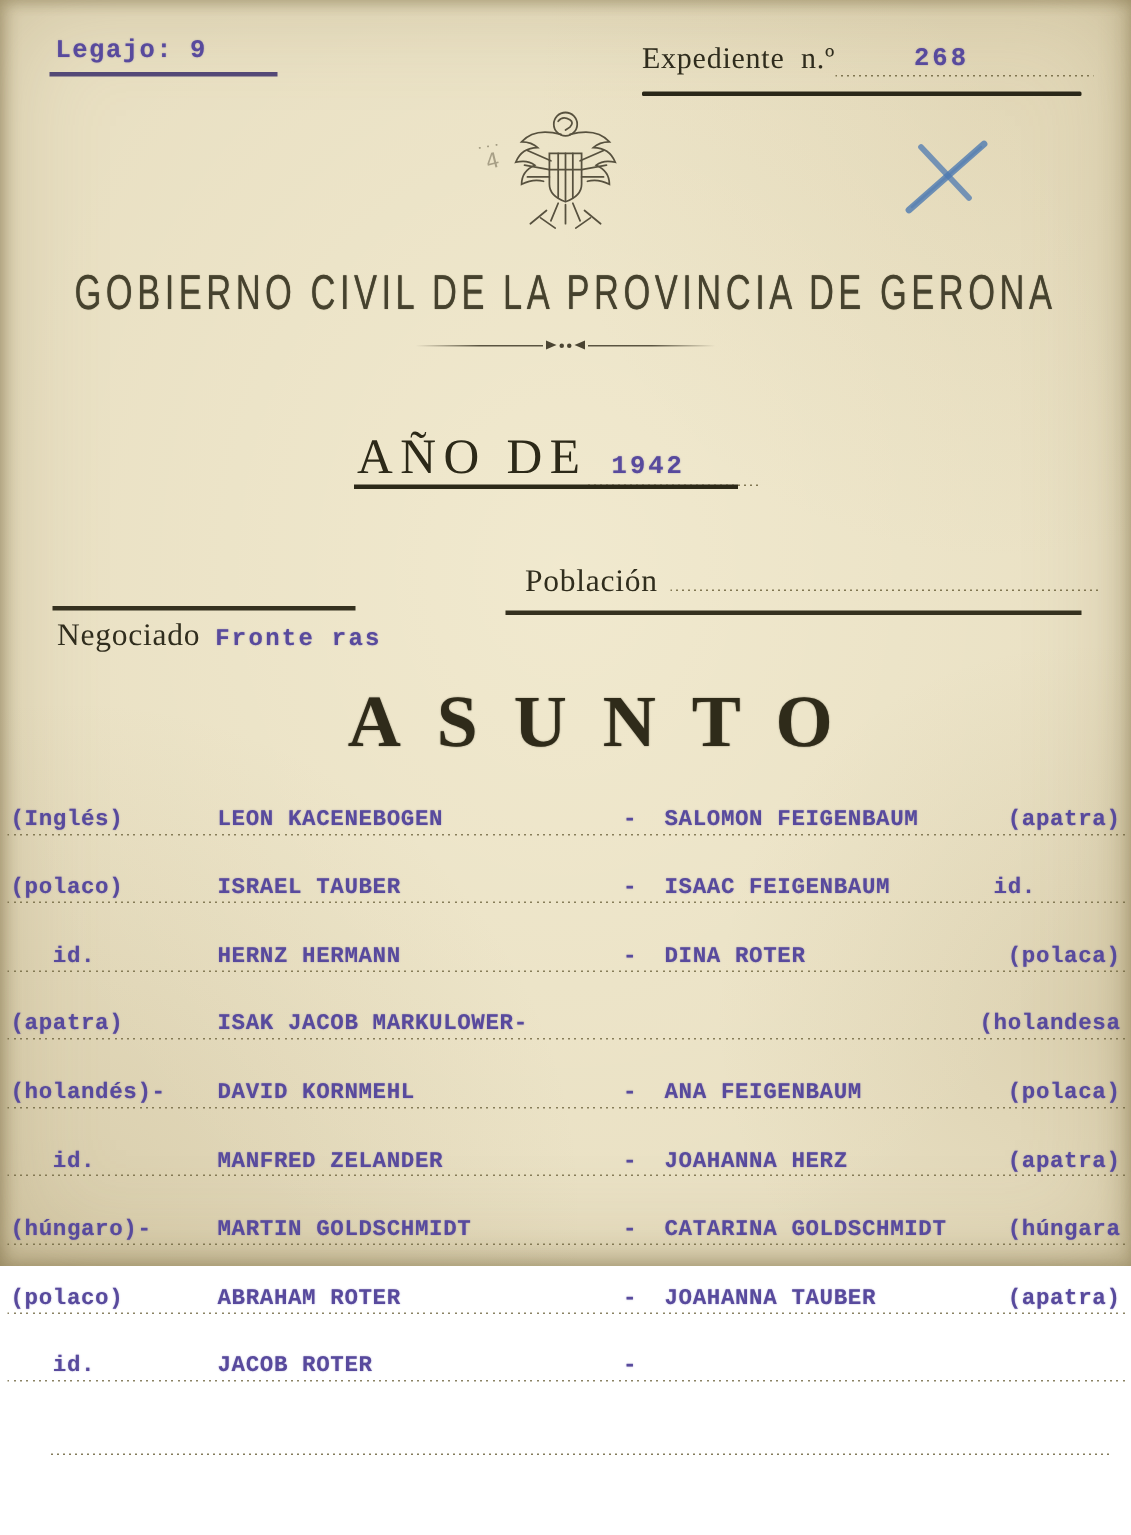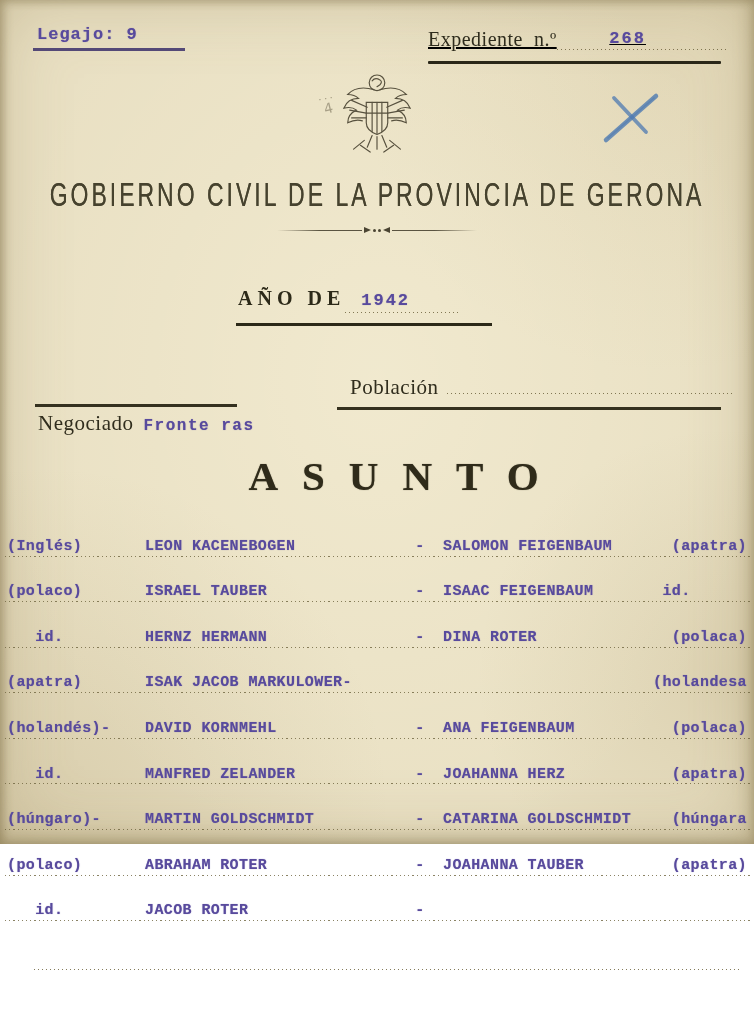--- a/index.html
+++ b/index.html
@@ -23,21 +23,21 @@
     font-weight:700;color:#584a9d;
     text-shadow:0 0 1px rgba(88,74,157,.55);
   }
   .dotline{
     background-image:repeating-linear-gradient(to right, rgba(110,100,62,.85) 0 1.3px, rgba(0,0,0,0) 1.3px 4px);
     background-repeat:no-repeat;background-size:100% 1.2px;background-position:left bottom;
   }
   
   .legajo{position:absolute;top:25px;left:37px;font-size:17px;letter-spacing:1px;white-space:pre;}
   .legajo-rule{position:absolute;top:48px;left:33px;width:152px;height:2.5px;background:#44396f;opacity:.9;}
-  .exped{position:absolute;top:28px;left:428px;display:flex;align-items:center;text-decoration:underline;}
+  .exped{position:absolute;top:28px;left:428px;display:flex;align-items:flex-end;}
   .exped-label{font-size:20px;color:#2f2c1d;letter-spacing:.5px;white-space:pre;}
   .exped-valuebox{width:172px;display:flex;justify-content:center;padding:0 30px 2px 0;box-sizing:border-box;font-size:17px;letter-spacing:2px;}
   .exped-rule{position:absolute;top:61px;left:428px;width:293px;height:3px;background:#2a2718;border-radius:1px;}
   
   .emblem{position:absolute;top:70px;left:337px;width:80px;height:90px;}
   .scribble-dots{position:absolute;top:92px;left:318px;font-size:11px;color:rgba(100,92,70,.55);letter-spacing:2px;transform:rotate(-10deg);}
   .scribble-four{position:absolute;top:100px;left:324px;font-size:14px;color:rgba(100,92,70,.5);transform:rotate(-14deg);font-family:"DejaVu Sans",sans-serif;}
   .bluex{position:absolute;top:88px;left:594px;width:78px;height:58px;}
   
   .orgtitle{
@@ -48,35 +48,35 @@
     text-shadow:0 0 .5px rgba(70,66,46,.8);white-space:nowrap;
   }
   .ornament{position:absolute;top:227px;left:50%;transform:translateX(-50%);width:200px;display:flex;align-items:center;gap:2px;}
   .orn-line{flex:1;height:1px;background:linear-gradient(90deg,rgba(74,68,50,0),rgba(74,68,50,.9),rgba(74,68,50,.9));}
   .orn-line.r{background:linear-gradient(90deg,rgba(74,68,50,.9),rgba(74,68,50,.9),rgba(74,68,50,0));}
   .orn-tri-r{width:0;height:0;border-top:3.5px solid transparent;border-bottom:3.5px solid transparent;border-left:7px solid #4a4432;}
   .orn-tri-l{width:0;height:0;border-top:3.5px solid transparent;border-bottom:3.5px solid transparent;border-right:7px solid #4a4432;}
   .orn-dot{width:3px;height:3px;border-radius:50%;background:#4a4432;}
   
   .year{position:absolute;top:287px;left:238px;display:flex;align-items:baseline;}
-  .year-label{font-size:20px;font-weight:700;letter-spacing:5px;color:#2c2918;white-space:pre;}
+  .year-label{font-size:33px;font-weight:400;letter-spacing:5px;color:#2c2918;white-space:pre;}
   .year-valuebox{width:116px;box-sizing:border-box;padding:0 0 3px 16px;font-size:17px;letter-spacing:2px;}
   .year-rule{position:absolute;top:323px;left:236px;width:256px;height:2.5px;background:#2c2918;}
   
   .negociado{position:absolute;top:375px;left:38px;display:flex;align-items:baseline;margin-top:36px;}
   .field-label{font-size:21px;color:#302d1d;letter-spacing:.5px;}
   .neg-value{font-size:16px;letter-spacing:1.5px;margin-left:10px;white-space:pre;}
   .neg-rule{position:absolute;top:404px;left:35px;width:202px;height:2.5px;background:#35311f;}
   .poblacion{position:absolute;top:375px;left:350px;display:flex;align-items:baseline;width:382px;}
   .pob-dots{flex:1;height:16px;margin-left:8px;}
   .pob-rule{position:absolute;top:407px;left:337px;width:384px;height:2.5px;background:#35311f;}
   
   .asunto{
     position:absolute;top:452px;left:0;right:0;text-align:center;
-    font-size:41px;font-weight:600;color:#2f2b1a;letter-spacing:24px;padding-left:24px;
+    font-size:49px;font-weight:600;color:#2f2b1a;letter-spacing:24px;padding-left:24px;
     text-shadow:0 0 1px rgba(47,43,26,.65);
     margin-left:33px;
   }
   
   .entries{position:absolute;top:512px;left:3px;right:3px;}
   .entry-row{
     display:flex;align-items:flex-end;height:45.6px;box-sizing:border-box;
     padding:0 4px 3px 4px;font-size:15px;letter-spacing:.4px;
     background-image:repeating-linear-gradient(to right, rgba(110,100,62,.8) 0 1.3px, rgba(0,0,0,0) 1.3px 4.2px);
     background-repeat:no-repeat;background-size:100% 1.1px;background-position:2px calc(100% - 1px);

